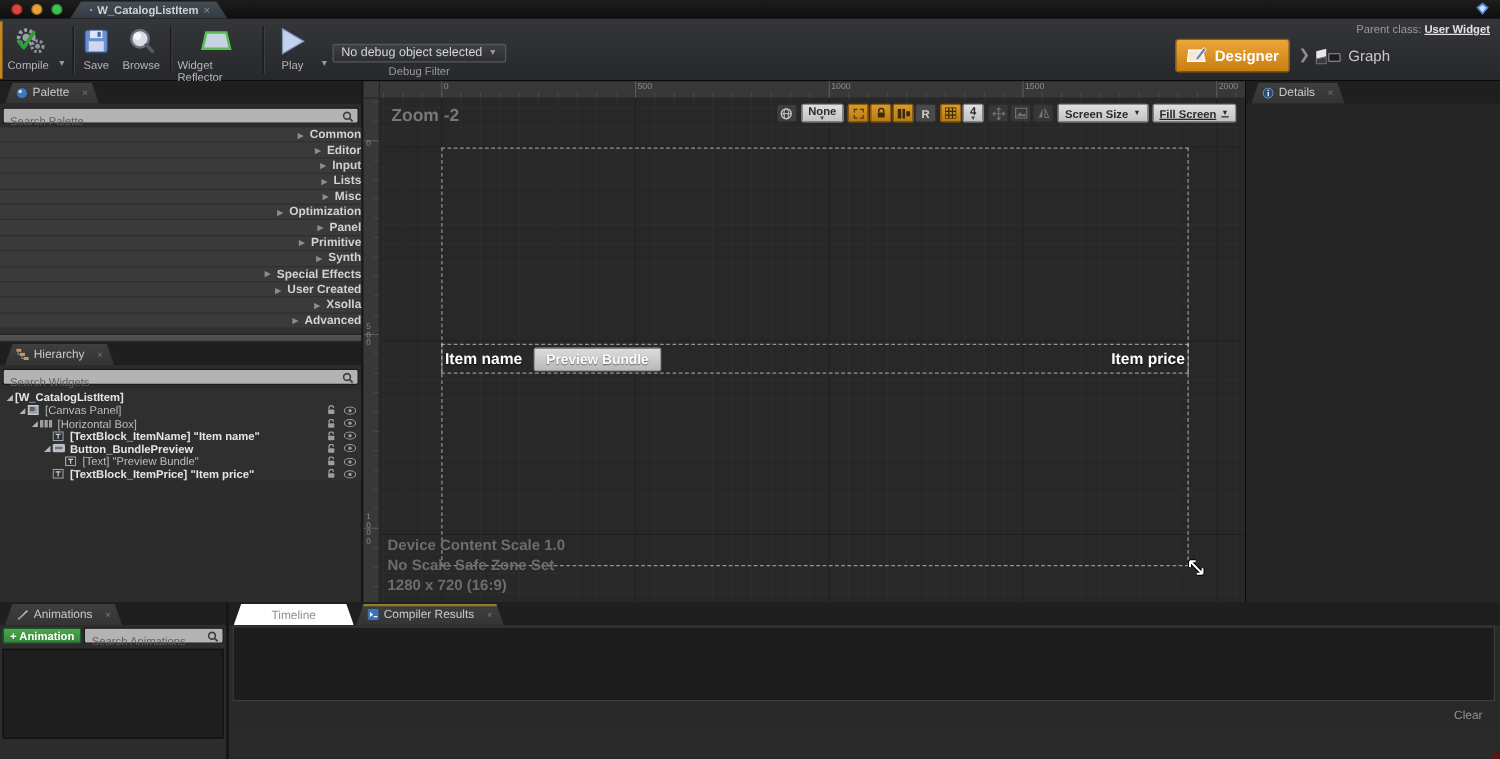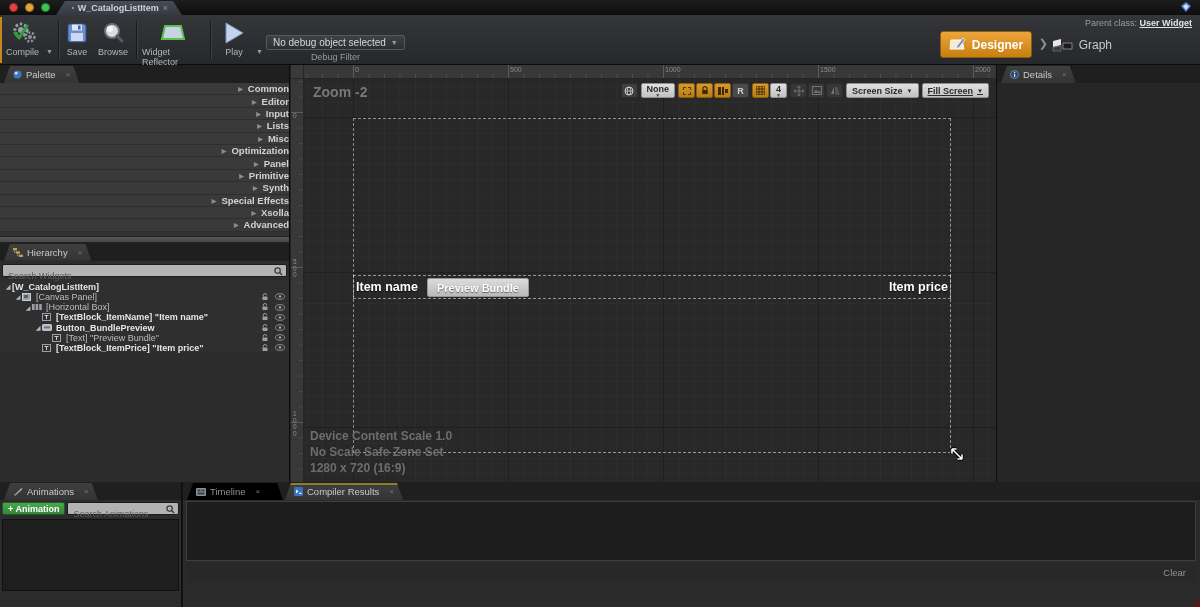--- a/index.html
+++ b/index.html
@@ -44,21 +44,21 @@
   #main { position:absolute; left:0; top:65px; width:1200px; height:417px; background:#242424; }
   #left-col  { position:absolute; left:0; top:0; width:290px; height:417px; background:#2c2c2c; border-right:1px solid #0c0c0c; }
   #center-col{ position:absolute; left:291px; top:0; width:705px; height:417px; }
   #right-col { position:absolute; left:996px; top:0; width:204px; height:417px; background:#262626; border-left:1px solid #0c0c0c; }
 
   .tabrow { height:18px; background:#1f1f1f; display:flex; align-items:flex-end; padding-left:4px; gap:2px; }
   .ptab { height:17px; display:flex; align-items:center; gap:4px; padding:0 9px;
     background:linear-gradient(#3f3f3f,#343434);
     clip-path:polygon(6px 0, calc(100% - 6px) 0, 100% 100%, 0 100%);
     color:#c9c9c9; font-size:9.5px; }
-  .ptab.inactive { background:#000000; color:#909090; }
+  .ptab.inactive { background:#ffffff; color:#909090;flex-direction:column; }
   .ptab.accent-top { box-shadow:inset 0 2px 0 #8f7d2c; }
   .ptab .close { color:#777; font-size:8px; margin-left:6px; }
 
   .search { position:relative; margin:3px 2px; height:13px; background:#b3b3b3;
     border:1px solid #1c1c1c; border-radius:2px; }
   .search input { width:100%; height:100%; background:transparent; border:none; outline:none;
     font-family:"Liberation Sans",sans-serif; font-size:9px; color:#3c3c3c; padding:0 16px 0 5px; }
   .search input::placeholder { color:#5d5d5d; opacity:1; }
   .search svg { position:absolute; right:3px; top:2px; }
 
@@ -269,20 +269,27 @@
     <div class="tabrow">
       <div class="ptab">
         <svg width="9" height="9" viewBox="0 0 9 9">
             <circle cx="4.5" cy="4.5" r="4" fill="#3a79c2"></circle>
             <circle cx="3.2" cy="3.2" r="1.4" fill="#cfe2f6"></circle>
           </svg>
         <span>Palette</span>
         <span class="close">×</span>
       </div>
     </div>
+    <div class="search">
+      <input type="text" placeholder="Search Palette" style="">
+      <svg width="9" height="9" viewBox="0 0 10 10">
+          <circle cx="4" cy="4" r="3" fill="none" stroke="#3c3c3c" stroke-width="1.4"></circle>
+          <line x1="6.2" y1="6.2" x2="9" y2="9" stroke="#3c3c3c" stroke-width="1.6"></line>
+        </svg>
+    </div>
     <div id="palette-list">
         <div class="prow">
           <span class="tri">▶</span>
           <span>Common</span>
         </div>
         <div class="prow">
           <span class="tri">▶</span>
           <span>Editor</span>
         </div>
         <div class="prow">
@@ -309,20 +316,24 @@
           <span class="tri">▶</span>
           <span>Primitive</span>
         </div>
         <div class="prow">
           <span class="tri">▶</span>
           <span>Synth</span>
         </div>
         <div class="prow">
           <span class="tri">▶</span>
           <span>Special Effects</span>
+        </div>
+        <div class="prow">
+          <span class="tri">▶</span>
+          <span>User Created</span>
         </div>
         <div class="prow">
           <span class="tri">▶</span>
           <span>Xsolla</span>
         </div>
         <div class="prow">
           <span class="tri">▶</span>
           <span>Advanced</span>
         </div>
       </div>

